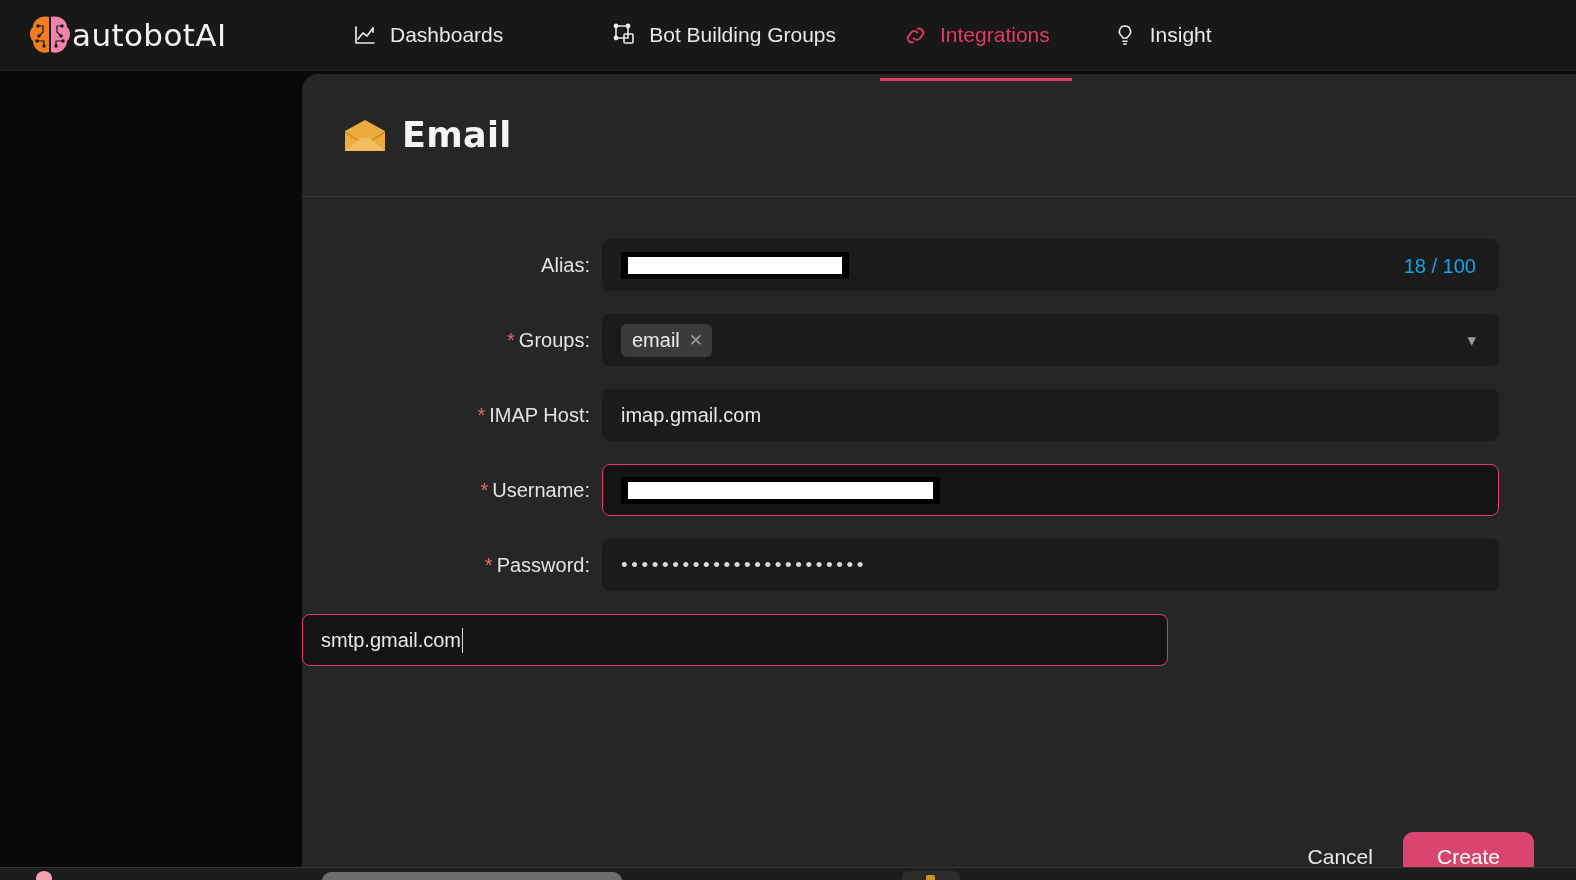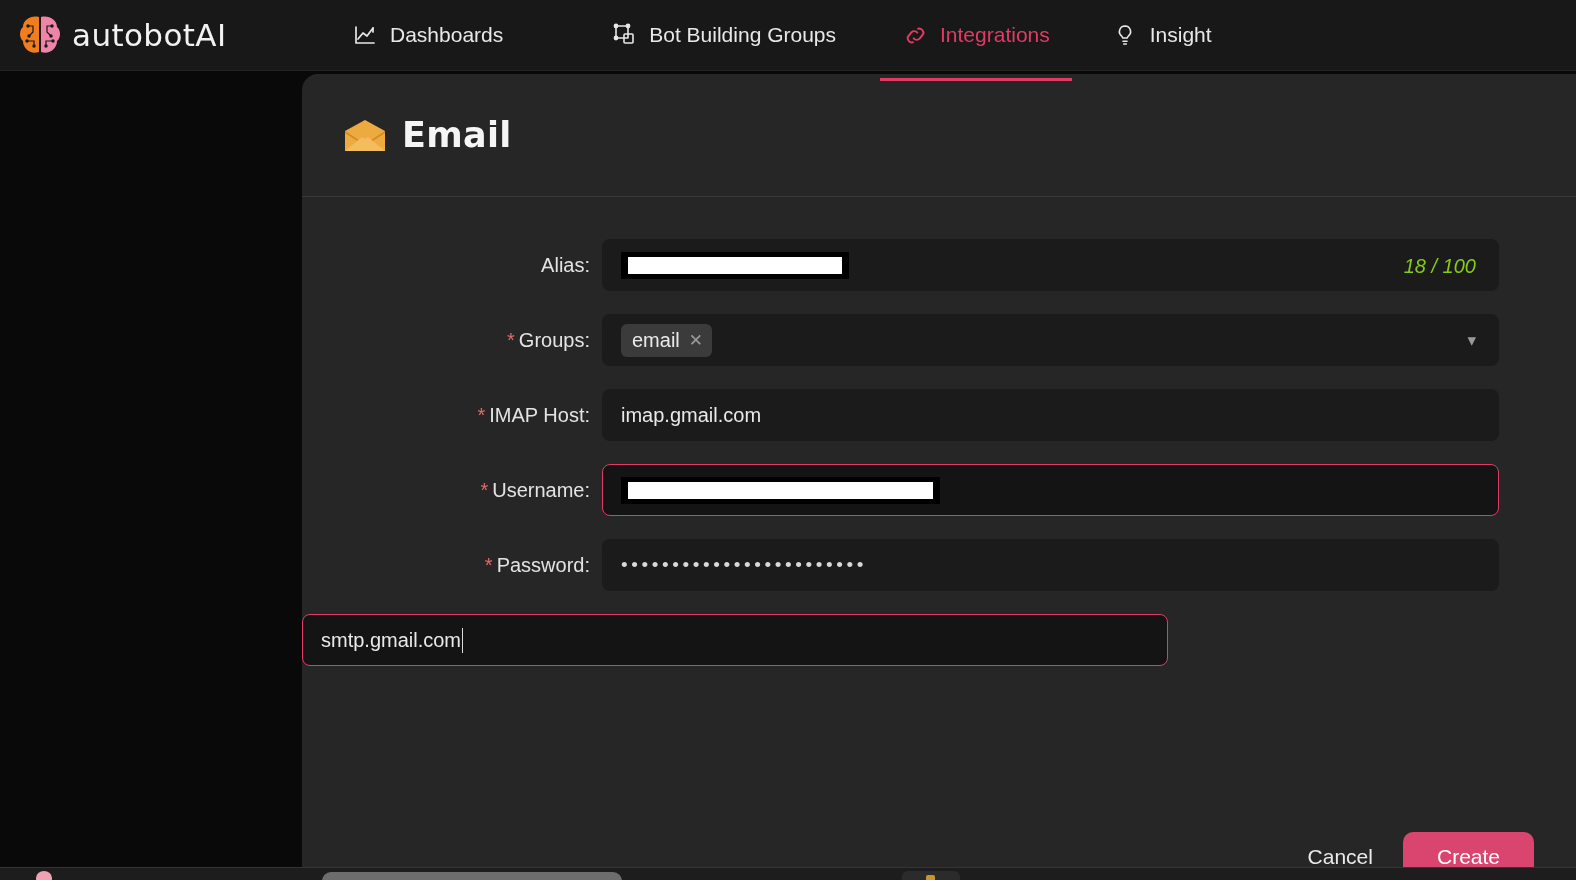--- a/index.html
+++ b/index.html
@@ -13,21 +13,21 @@
   #app { position: relative; width: 1576px; height: 880px; background: #0b0b0b; }
 
   
   .topbar {
     position: absolute; top: 0; left: 0; width: 1576px; height: 71px;
     background: #181818;
     display: flex; align-items: center;
     border-bottom: 1px solid #242424;
     z-index: 30;
   }
-  .brand { display: flex; align-items: center; gap: 10px; padding-left: 18px; width: 330px; }
+  .brand { display: flex; align-items: center; padding-left: 28px; width: 330px; }
   .brand-logo { width: 44px; height: 42px; flex: 0 0 auto; }
   .brand-name {
     color: #f2f2f2; font-size: 31px; letter-spacing: .4px; font-weight: 400;
     font-family: "DejaVu Sans", sans-serif;
   }
   .nav { display: flex; align-items: center; height: 71px; }
   .nav-item {
     display: flex; align-items: center; gap: 12px;
     height: 92px; padding: 0 22px; position: relative;
     color: #e8e8e8; font-size: 21px; cursor: pointer; white-space: nowrap;
@@ -87,21 +87,21 @@
   .field.w-short { width: 866px; }
   .field.focused { border-color: #e23b63; background: #141414; }
 
   .redact { background: #000; padding: 5px 7px; border-radius: 1px; display: inline-block; }
   .redact i { display: block; background: #fff; height: 17px; }
   .redact.alias i { width: 214px; }
   .redact.user i { width: 305px; }
 
   .counter {
     position: absolute; right: 22px; top: 0; line-height: 52px;
-    color: #84cc16; font-size: 20px; font-style: italic;
+    color: #0ea5e9; font-size: 20px;
   }
 
   .tag {
     background: #3b3b3b; border-radius: 6px; height: 33px;
     display: inline-flex; align-items: center; gap: 9px;
     padding: 0 9px 0 11px; color: #eaeaea; font-size: 20px;
   }
   .tag-x { color: #9a9a9a; font-size: 17px; cursor: pointer; line-height: 1; }
   .chev {
     position: absolute; right: 22px; top: 0; line-height: 52px;

